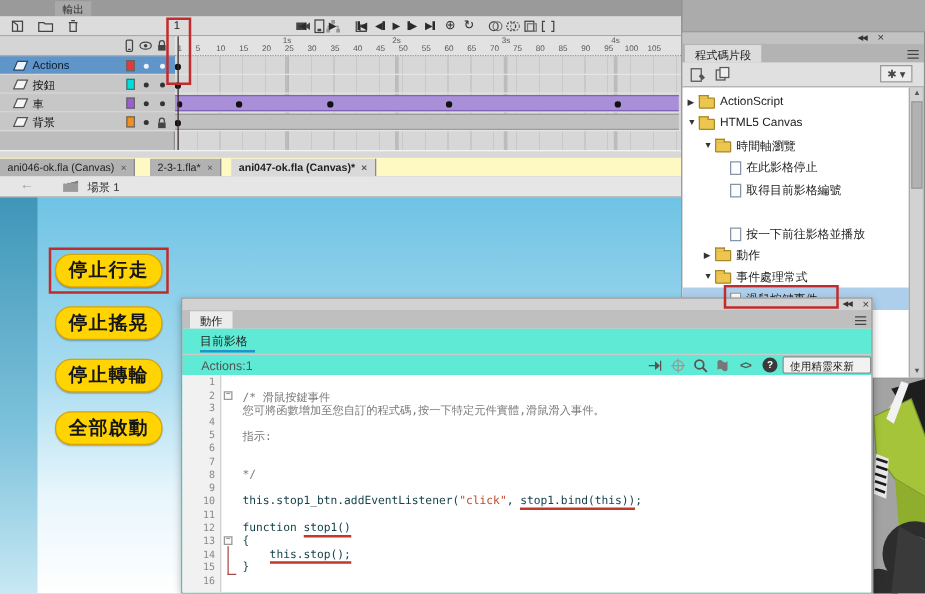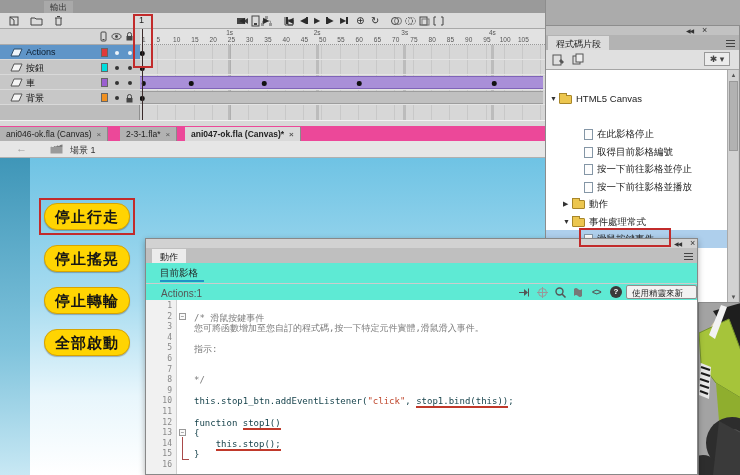--- a/index.html
+++ b/index.html
@@ -48,21 +48,21 @@
   .grayband { position:absolute; left:0; top:1px; width:403px; height:13px; background:#c0c0c0; border-top:1px solid #9d9d9d; border-bottom:1px solid #9d9d9d; }
   .kf { position:absolute; top:6px; width:4.5px; height:4.5px; border-radius:50%; background:#111; transform:translateX(-50%); }
   #playhead { position:absolute; left:142px; top:29px; width:1px; height:91px; background:#3a2a2a; }
   #tl-bottom { left:0; top:120px; width:545px; height:6px; background:#d8d8d8; border-top:1px solid #f2f2f2; }
   #top-right-blank { left:545px; top:0; width:195px; height:25px; background:#ababab; border-left:1px solid #8d8d8d; }
 
   
   .anno { position:absolute; border:2px solid #c22b2b; background:transparent; z-index:40; }
 
   
-  #doc-tabs { left:0; top:126px; width:740px; height:15px; background:#ec4899; }
+  #doc-tabs { left:0; top:126px; width:740px; height:15px; background:#fef9c3; }
   .dtab { position:absolute; top:1px; height:14px; font-size:8.5px; color:#222; padding:2px 6px 0; background:#b2b2b2; border-right:1px solid #8a8a8a; white-space:nowrap; }
   .dtab.active { background:#d9d9d9; font-weight:bold; }
   .dtab .x { color:#555; margin-left:5px; font-size:8px; }
   
   #edit-bar { left:0; top:141px; width:740px; height:17px; background:#e6e6e6; border-bottom:1px solid #b0b0b0; }
   #back-arrow { position:absolute; left:16px; top:1px; font-size:11px; color:#9a9a9a; }
   #scene-icon { position:absolute; left:50px; top:3px; width:13px; height:10px; }
   #scene-label { position:absolute; left:70px; top:3px; font-size:9px; color:#333; }
 
   
@@ -399,36 +399,42 @@
         </span>
       <span class="ap-ico" style="left:26px; top:3px;">
           <svg viewBox="0 0 13 13">
             <rect x="1" y="3" width="7" height="8" fill="none" stroke="#555"></rect>
             <rect x="4" y="1" width="7" height="8" fill="#eee" stroke="#555"></rect>
           </svg>
         </span>
       <span style="position:absolute; left:158px; top:2px; width:26px; height:14px; border:1px solid #999; background:#ececec; font-size:9px; color:#444; text-align:center; line-height:13px;">✱ ▾</span>
     </div>
     <div id="sp-tree">
+      <div class="trow lvl0" style="top:3px;">
+          <span class="tarrow">▶</span>
+          <span class="folder"></span>
+          <span class="tlabel">ActionScript</span>
+        </div>
       <div class="trow lvl0" style="top:20px;">
           <span class="tarrow">▼</span>
           <span class="folder"></span>
           <span class="tlabel">HTML5 Canvas</span>
         </div>
+      <div class="trow lvl1" style="top:38px;">
+          <span class="tarrow">▼</span>
+          <span class="folder"></span>
+          <span class="tlabel">時間軸瀏覽</span>
+        </div>
       <div class="trow lvl2" style="top:55px;">
           <span class="docic"></span>
           <span class="tlabel">在此影格停止</span>
         </div>
       <div class="trow lvl2" style="top:73px;">
           <span class="docic"></span>
           <span class="tlabel">取得目前影格編號</span>
-        </div>
-      <div class="trow lvl2" style="top:90px;">
-          <span class="docic"></span>
-          <span class="tlabel">按一下前往影格並停止</span>
         </div>
       <div class="trow lvl2" style="top:108px;">
           <span class="docic"></span>
           <span class="tlabel">按一下前往影格並播放</span>
         </div>
       <div class="trow lvl1" style="top:125px;">
           <span class="tarrow">▶</span>
           <span class="folder"></span>
           <span class="tlabel">動作</span>
         </div>

